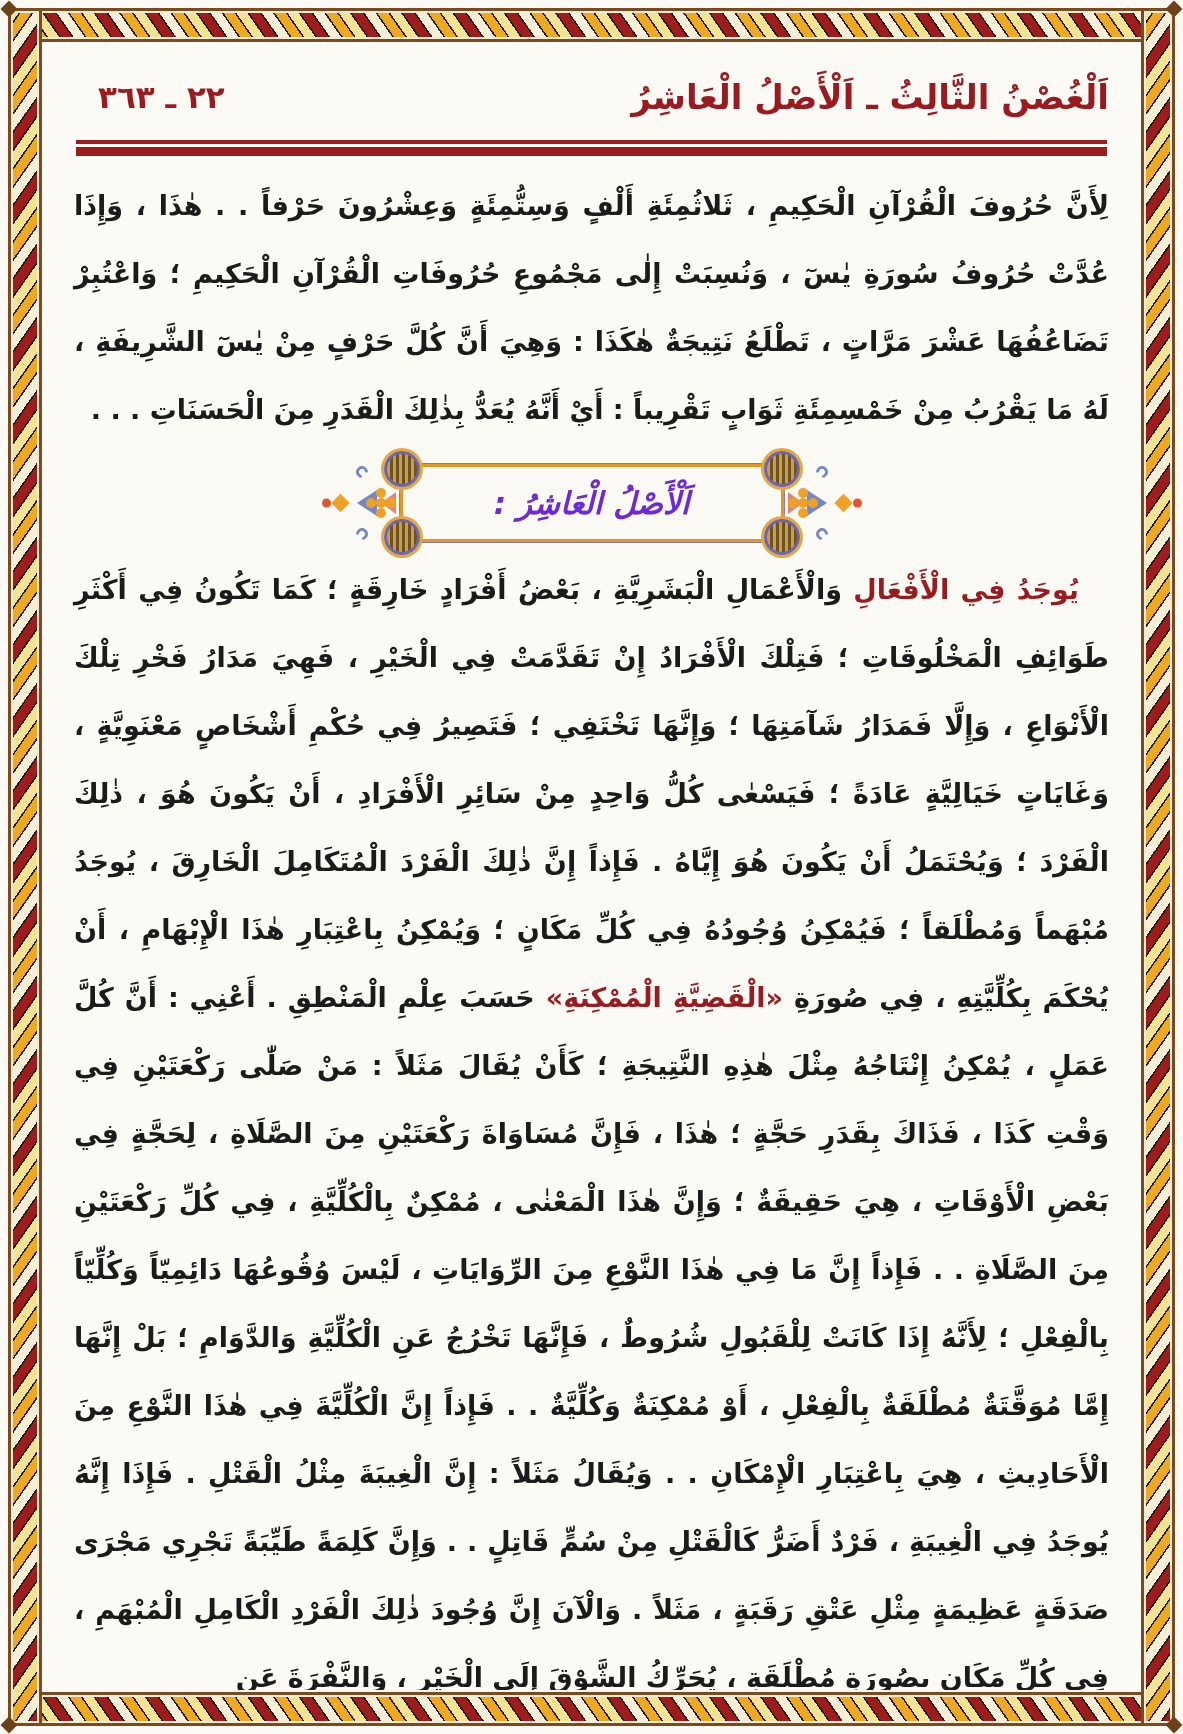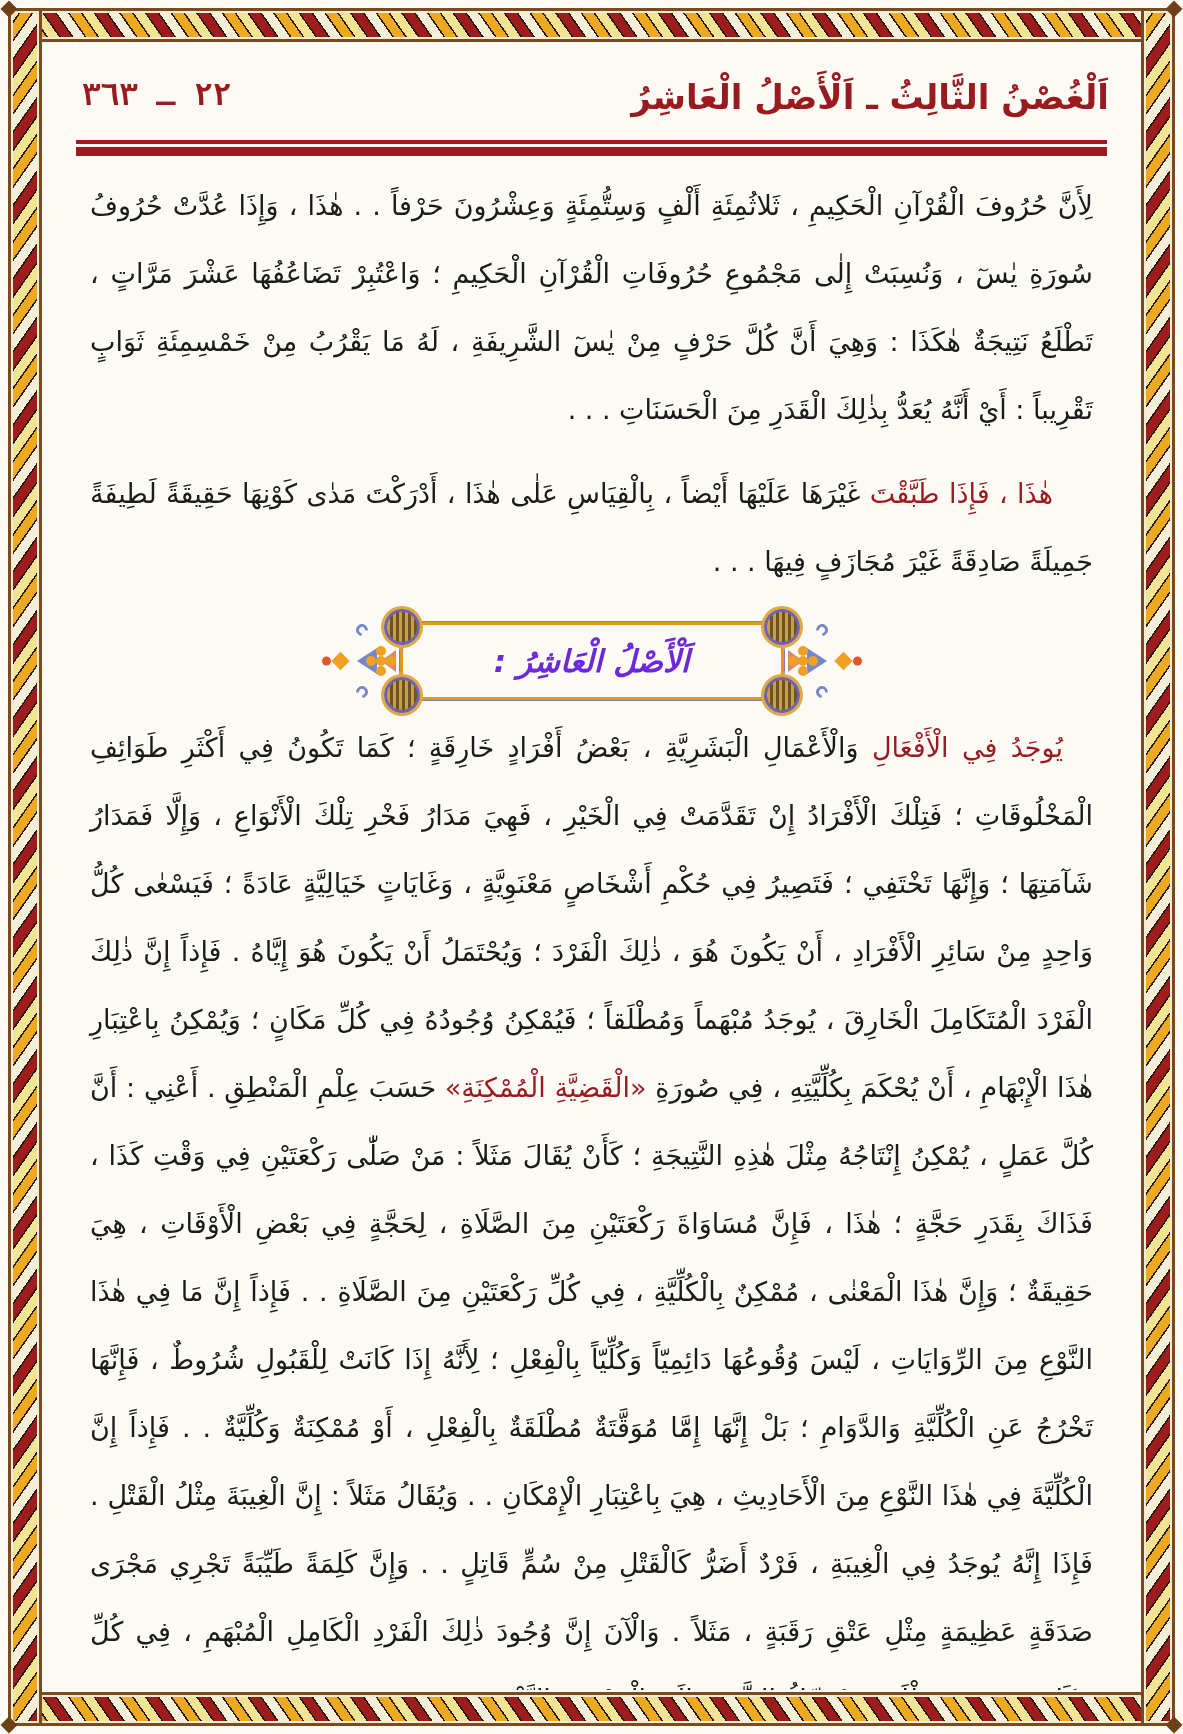--- a/index.html
+++ b/index.html
@@ -28,26 +28,26 @@
   .dart.tl{left:3px;top:3px;} .dart.tr{right:3px;top:3px;}
   .dart.bl{left:3px;bottom:3px;} .dart.br{right:3px;bottom:3px;}
 
   
   .content{
     position:absolute;top:44px;bottom:44px;left:44px;right:44px;
     padding:14px 30px 0;direction:rtl;overflow:hidden;box-sizing:border-box;
   }
   .hdr{position:relative;height:62px;margin-top:8px;}
   .hdr-title{font-size:34px;font-weight:700;color:#9a1b1f;line-height:62px;white-space:nowrap;}
-  .pgnum{position:absolute;left:8px;top:0;font-size:31px;font-weight:700;color:#9a1b1f;line-height:62px;direction:rtl;font-family:Liberation Mono, monospace;}
+  .pgnum{position:absolute;left:24px;top:0;font-size:31px;font-weight:700;color:#9a1b1f;line-height:62px;direction:rtl;}
   .rule{height:16px;margin:12px 2px 0;
     background:linear-gradient(to bottom,#9e1c20 0 4px,rgba(0,0,0,0) 4px 7px,#9e1c20 7px 16px);}
 
-  .body-text{font-size:27px;font-weight:400;color:#1b1b1b;line-height:68px;
-    text-align:justify;text-justify:inter-word;margin:16px;}
+  .body-text{font-size:27px;font-weight:700;color:#1b1b1b;line-height:68px;
+    text-align:justify;text-justify:inter-word;margin:0;}
   .p1{margin-top:16px;}
   .p2{text-indent:40px;margin-top:4px;}
   .p3{text-indent:30px;margin-top:4px;}
   .red{color:#9a1b1f;}
 
   
   .orn{position:relative;width:500px;height:98px;margin:10px auto 2px;}
   .orn-bar{position:absolute;left:58px;right:58px;top:10px;bottom:10px;
     border:3px solid #e8951d;outline:1px solid #8a79b5;border-radius:22px/30px;box-sizing:border-box;}
   .orn-title{position:absolute;inset:0;text-align:center;line-height:98px;
@@ -93,21 +93,20 @@
 
     <div class="hdr">
       <div class="pgnum">٢٢ ـ ٣٦٣</div>
       <div class="hdr-title">اَلْغُصْنُ الثَّالِثُ ـ اَلْأَصْلُ الْعَاشِرُ</div>
     </div>
 
     <div class="rule"></div>
 
     <p class="body-text p1">لِأَنَّ حُرُوفَ الْقُرْآنِ الْحَكِيمِ ، ثَلاثُمِئَةِ أَلْفٍ وَسِتُّمِئَةٍ وَعِشْرُونَ حَرْفاً . . هٰذَا ، وَإِذَا عُدَّتْ حُرُوفُ سُورَةِ يٰسٓ ، وَنُسِبَتْ إِلٰى مَجْمُوعِ حُرُوفَاتِ الْقُرْآنِ الْحَكِيمِ ؛ وَاعْتُبِرْ تَضَاعُفُهَا عَشْرَ مَرَّاتٍ ، تَطْلَعُ نَتِيجَةٌ هٰكَذَا : وَهِيَ أَنَّ كُلَّ حَرْفٍ مِنْ يٰسٓ الشَّرِيفَةِ ، لَهُ مَا يَقْرُبُ مِنْ خَمْسِمِئَةِ ثَوَابٍ تَقْرِيباً : أَيْ أَنَّهُ يُعَدُّ بِذٰلِكَ الْقَدَرِ مِنَ الْحَسَنَاتِ . . .</p>
 
-    <p class="body-text p2"><span class="red">هٰذَا ، فَإِذَا طَبَّقْتَ</span><span> غَيْرَهَا عَلَيْهَا أَيْضاً ، بِالْقِيَاسِ عَلٰى هٰذَا ، أَدْرَكْتَ مَدٰى كَوْنِهَا حَقِيقَةً لَطِيفَةً جَمِيلَةً صَادِقَةً غَيْرَ مُجَازَفٍ فِيهَا . . .</span></p>
 
     <div class="orn">
       <div class="flo l">
         <span class="f-dot"></span>
         <span class="f-dia"></span>
         <span class="f-wedge"></span>
         <span class="f-fan"></span>
         <span class="f-flower"></span>
         <span class="f-curl t"></span>
         <span class="f-curl b"></span>

